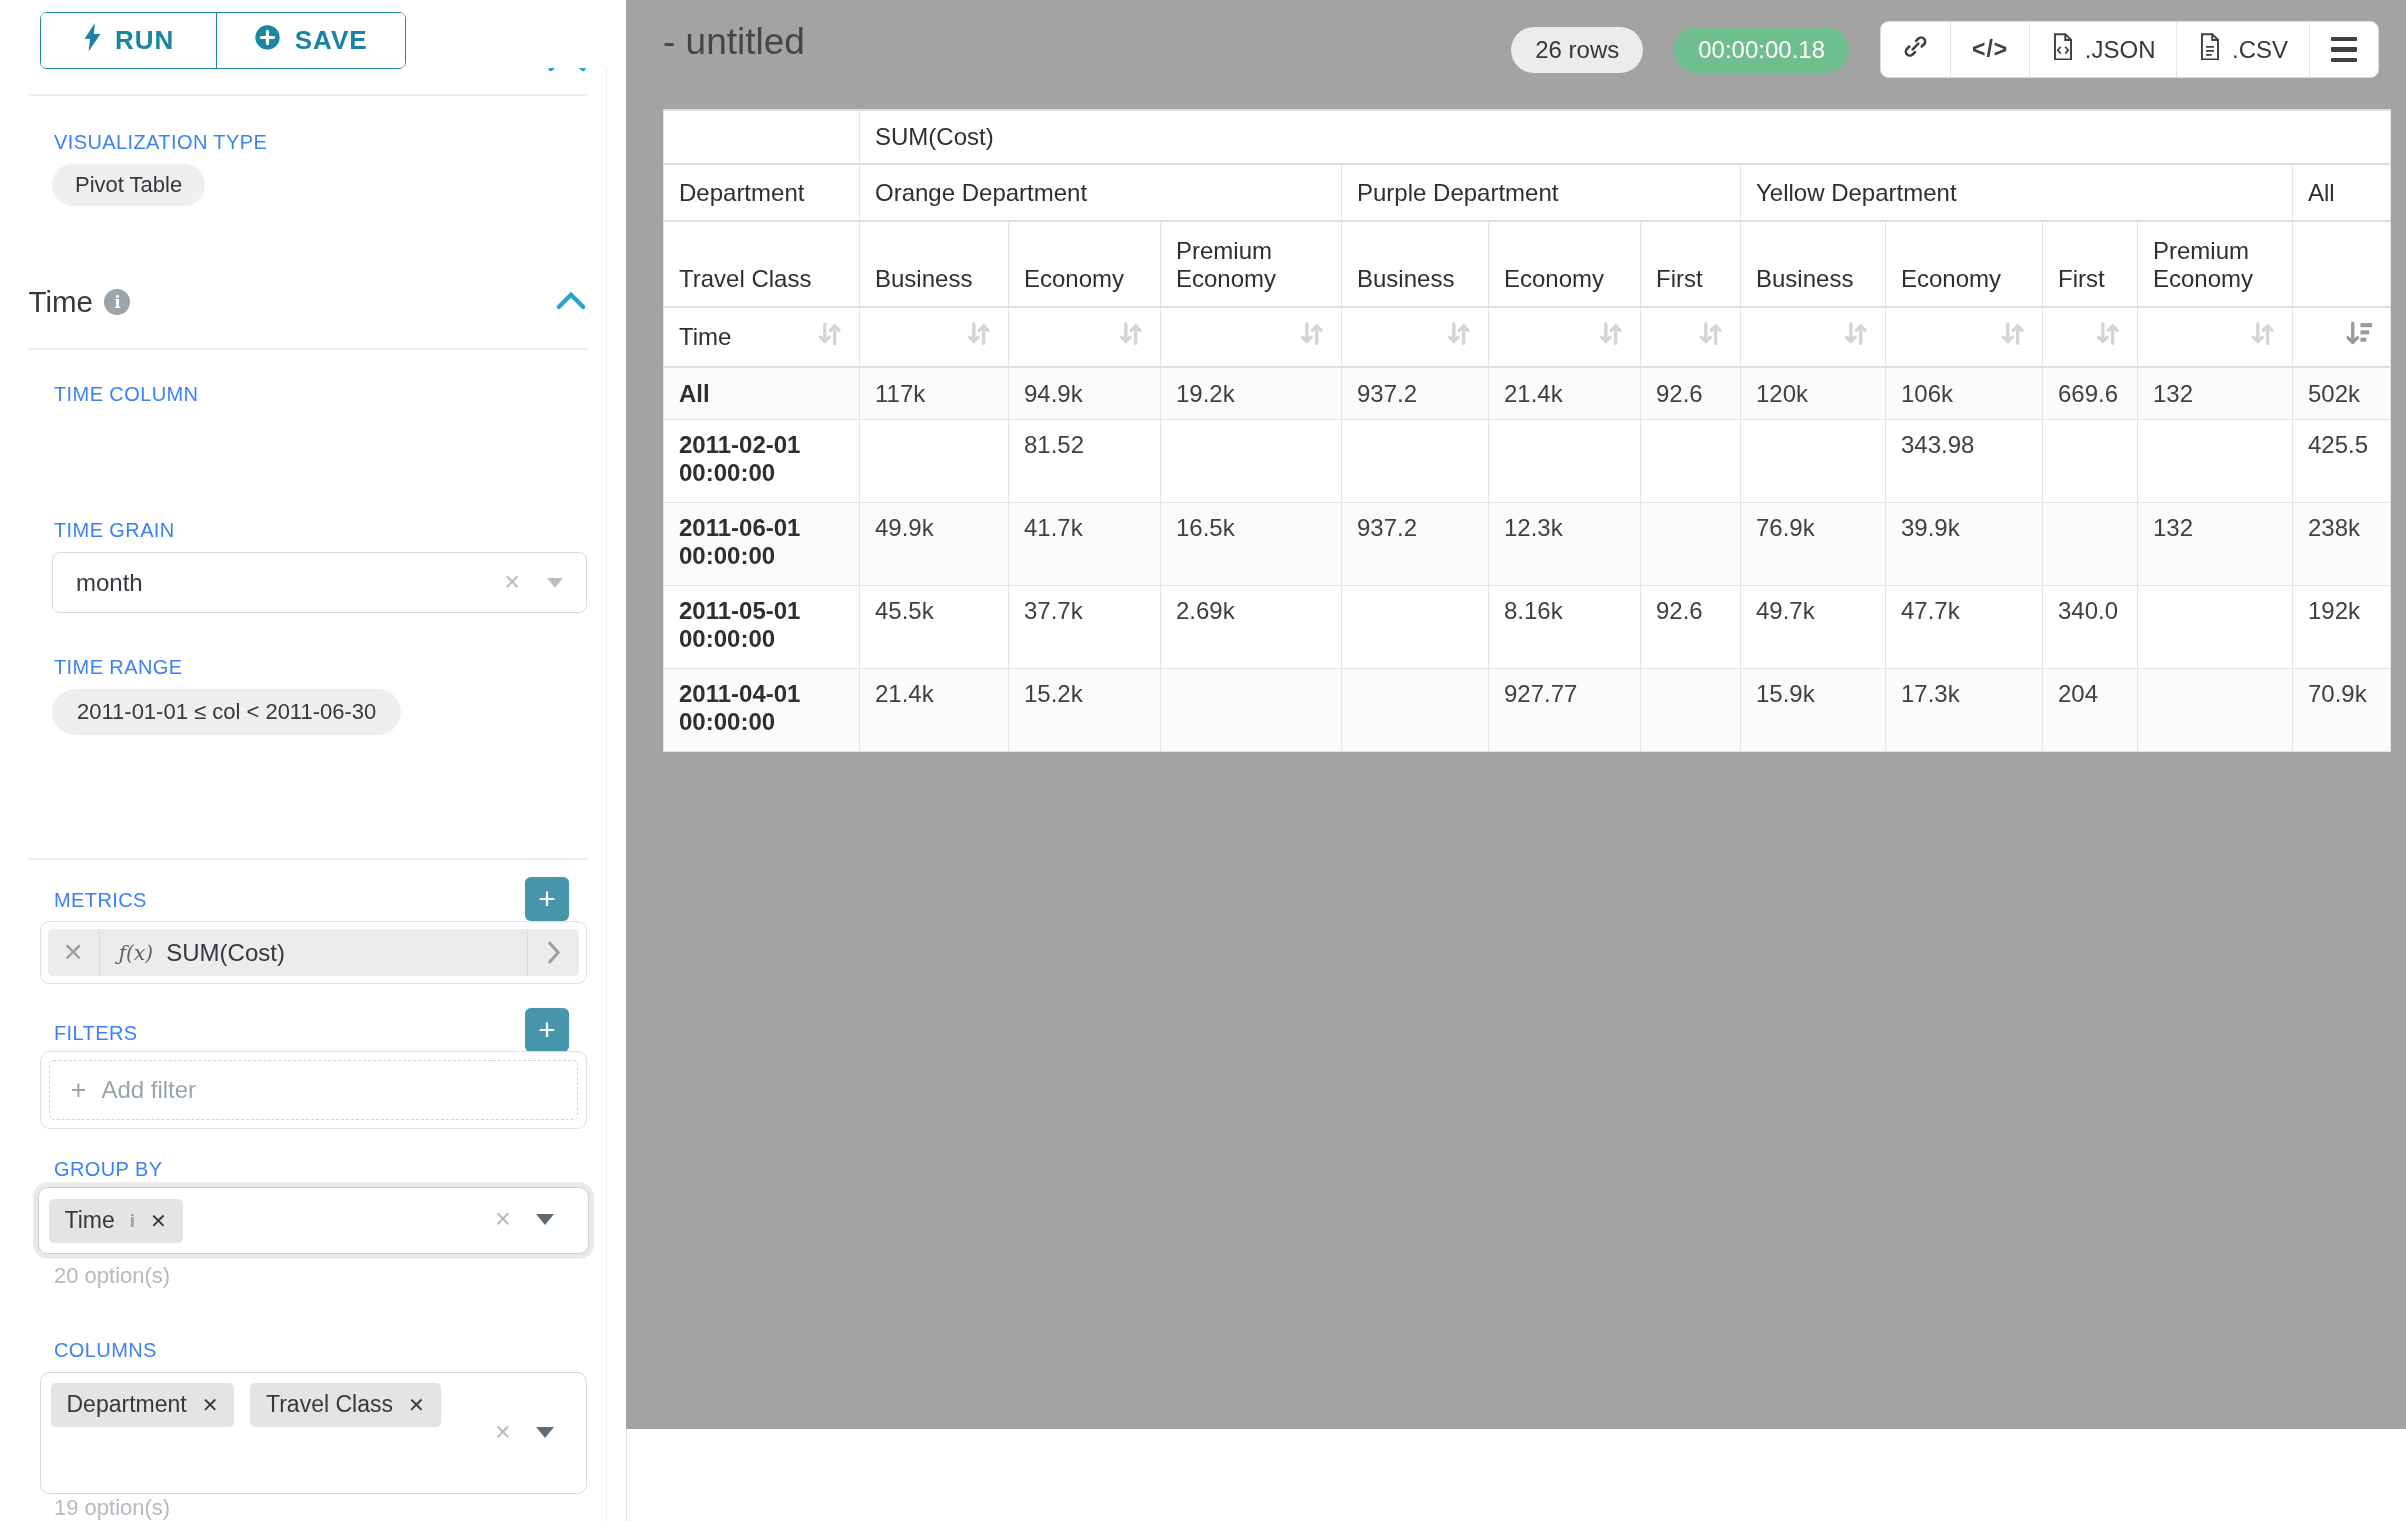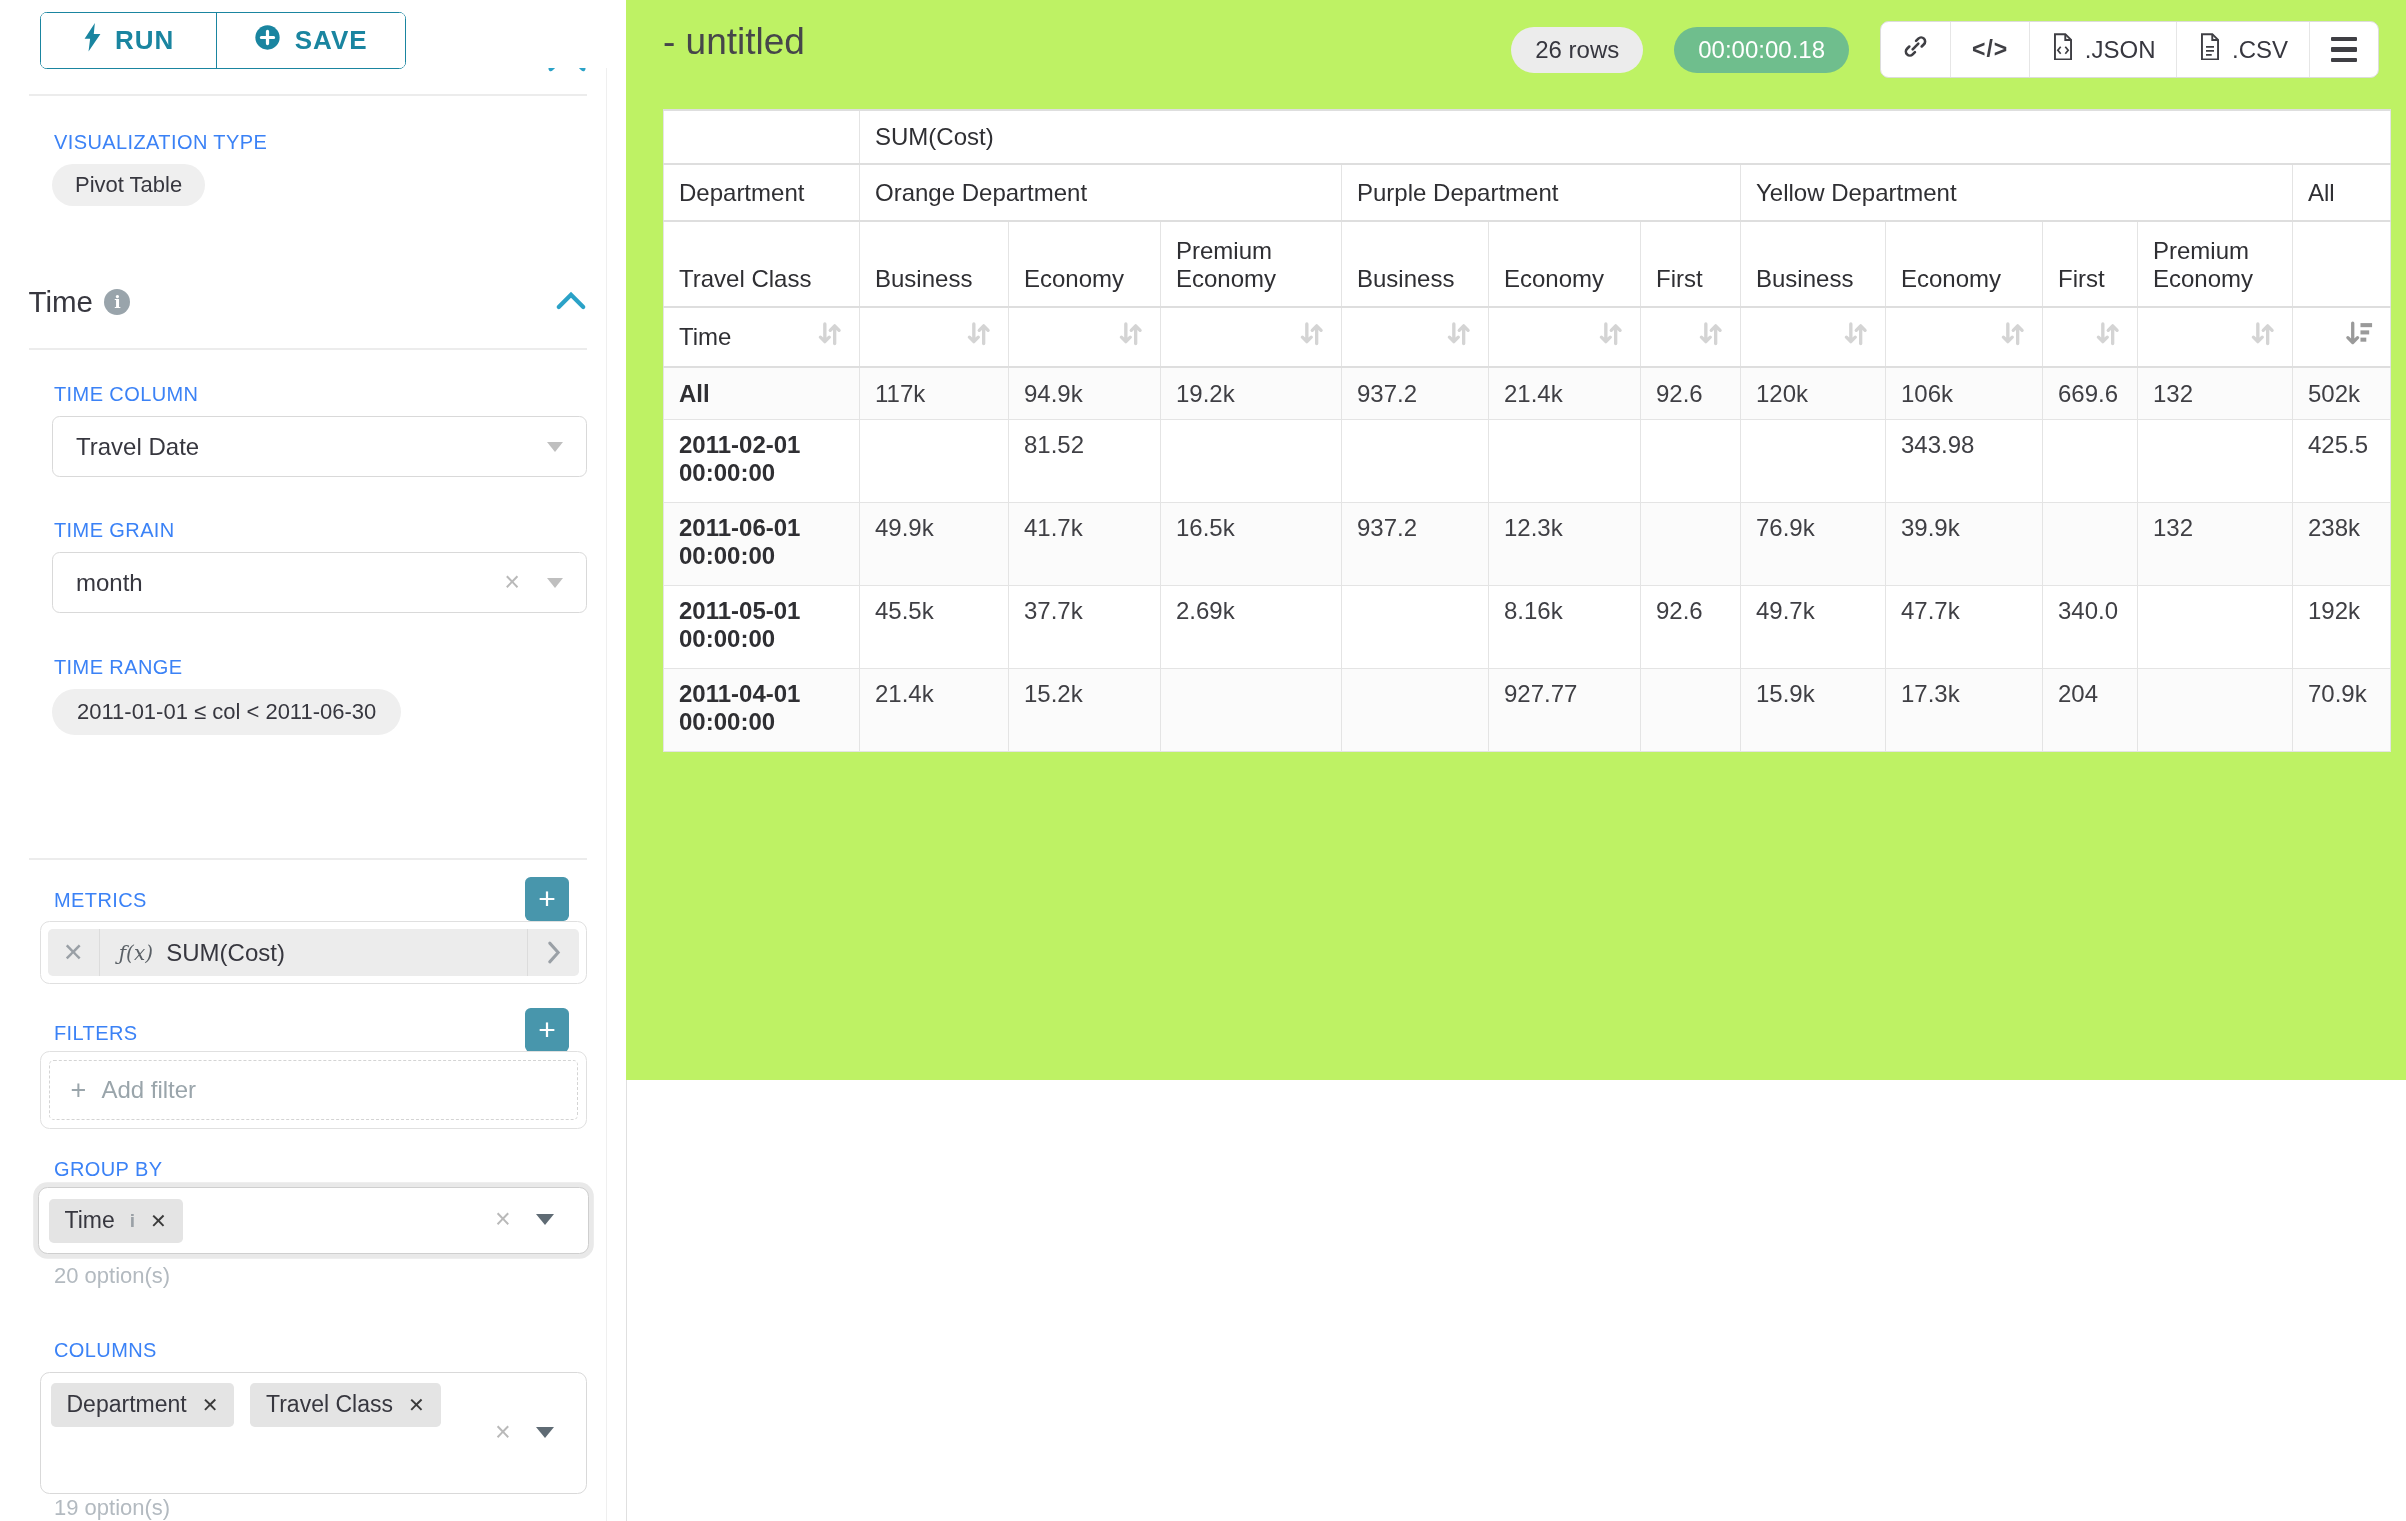--- a/index.html
+++ b/index.html
@@ -52,21 +52,21 @@
     box-shadow:0 0 0 4.8px #e9e9e9;display:flex;align-items:center;padding:0 9.5px;}
   #columns-box{left:40px;top:1372px;width:547px;height:122px;border:1.4px solid #d9d9d9;border-radius:9.5px;padding:9.5px;}
   .chip{background:#e4e4e4;border-radius:4.8px;height:44px;display:inline-flex;align-items:center;gap:15px;padding:0 16px;
     font-size:23px;color:#37373f;margin-right:11.4px;}
   .chip .chip-x{font-size:20px;font-weight:700;color:#3a3a3a;}
   .chip .chip-i{font-size:19px;font-weight:700;color:#9aa0a6;}
   .box-controls{position:absolute;display:flex;align-items:center;gap:25px;}
   .hint{position:absolute;left:54px;font-size:22px;color:#b3bac0;}
 
   
-  #main-panel{position:absolute;left:626px;top:0;width:1780px;height:1080px;background:#bef264;}
+  #main-panel{position:absolute;left:626px;top:0;width:1780px;height:1429px;background:#a3a3a3;}
   #chart-title{position:absolute;left:37px;top:21px;font-size:37px;font-weight:500;color:#46464a;}
   #header-right{position:absolute;right:27px;top:21px;display:flex;align-items:center;gap:31px;height:57px;}
   .badge{height:46px;border-radius:23px;display:flex;align-items:center;padding:0 24px;font-size:24px;}
   .badge.rows{background:#ececec;color:#37373f;}
   .badge.timer{background:#6fbe8d;color:#fff;}
   .toolbar{display:flex;align-items:stretch;height:55px;border:1.4px solid #dcdcdc;border-radius:8.6px;background:#fff;overflow:hidden;}
   .tool-seg{display:flex;align-items:center;justify-content:center;gap:9.5px;padding:0 21px;cursor:pointer;font-size:24px;color:#37373f;}
   .tool-seg + .tool-seg{border-left:1.4px solid #e6e6e6;}
   .code-glyph{font-size:23px;font-weight:600;color:#3f3f44;letter-spacing:1px;}
   .burger{display:flex;flex-direction:column;gap:5.7px;}
@@ -137,24 +137,20 @@
     <span class="info-circle">i</span>
     <span class="section-caret">
       <svg width="32" height="23" viewBox="0 0 34 24" fill="none">
           <path d="M4 19L17 6l13 13" stroke="#2ba2c7" stroke-width="4.5" stroke-linecap="round"></path>
         </svg>
     </span>
   </div>
   <div class="divider" style="top:348px;"></div>
 
   <div class="field-label" style="top:383px;">TIME COLUMN</div>
-  <div class="select" style="top:416px;">
-    <span>Travel Date</span>
-    <span style="margin-left:auto;" class="caret-down"></span>
-  </div>
 
   <div class="field-label" style="top:519px;">TIME GRAIN</div>
   <div class="select" style="top:552px;">
     <span>month</span>
     <span style="margin-left:auto;margin-right:27px;" class="clear-x">×</span>
     <span class="caret-down"></span>
   </div>
 
   <div class="field-label" style="top:656px;">TIME RANGE</div>
   <div class="range-pill">

